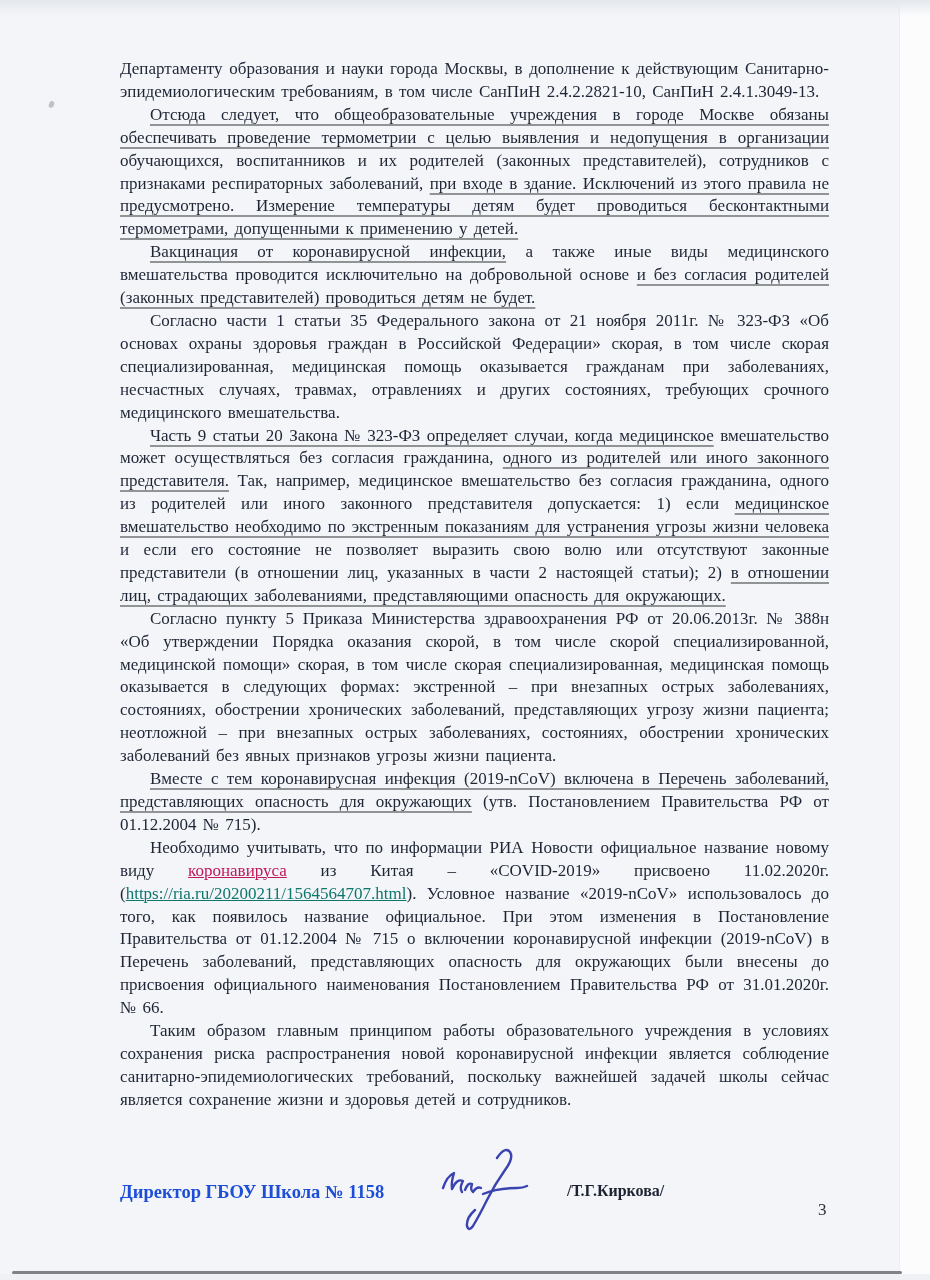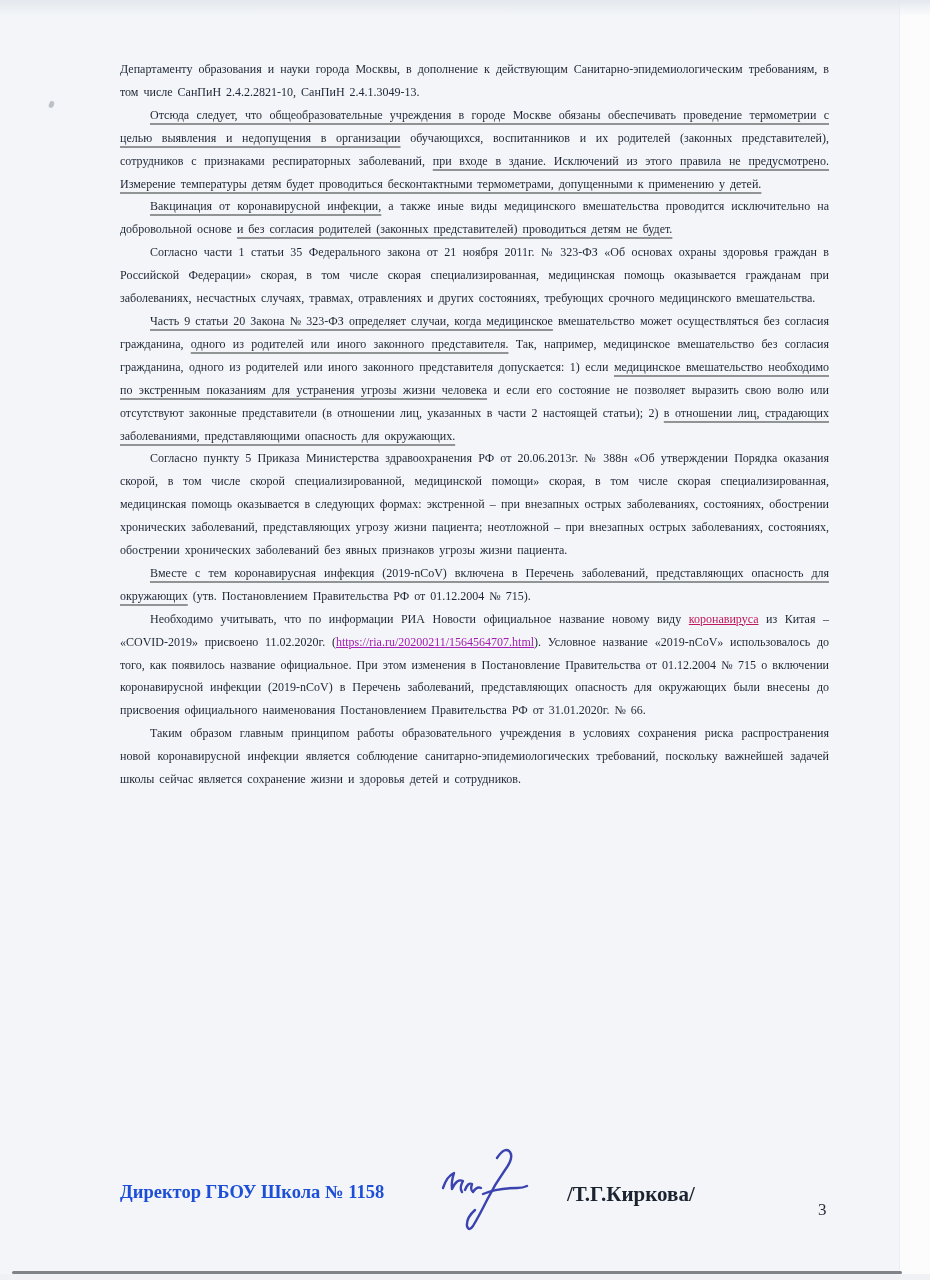--- a/index.html
+++ b/index.html
@@ -32,50 +32,50 @@
   }
   .speck {
     position: absolute; left: 49px; top: 101px; width: 5px; height: 7px;
     background: #9aa0a8; border-radius: 50% 50% 60% 40%; opacity: .6;
     transform: rotate(18deg);
   }
   
   .doc {
     position: absolute; left: 120px; top: 58px; width: 709px;
     color: #1e2535;
-    font-size: 12px;
+    font-size: 17px;
     line-height: 22.9px;
     text-align: justify;
     word-spacing: 2px;
   }
   .para { margin: 0; }
   .para.ind { text-indent: 30px; }
   
   .u {
     text-decoration: underline;
     text-decoration-color: rgba(126,130,132,0.85);
     text-decoration-thickness: 2.4px;
     text-underline-offset: 4px;
     text-decoration-skip-ink: none;
     font-family: Liberation Serif, serif;
   }
   
   a.link { text-decoration: underline; text-decoration-thickness: 1.4px; cursor: pointer; }
   a.link.purple { color: #be185d; }
-  a.link.blue   { color: #a21caf; }
+  a.link.blue   { color: #0f766e; }
   
   .footer { position: absolute; left: 120px; top: 1182px; width: 709px; height: 80px; }
   .director {
     position: absolute; left: 0; top: 0;
     font-weight: bold; font-size: 18.5px; color: #1d4ed8;
     white-space: nowrap;
   }
   .sig-name {
     position: absolute; left: 447px; top: 0;
-    font-weight: bold; font-size: 21px; color: #1c2330;
+    font-weight: bold; font-size: 16px; color: #1c2330;
     white-space: nowrap;
   }
   .signature {
     position: absolute; left: 315px; top: -40px; width: 110px; height: 100px;
   }
   .page-num {
     position: absolute; left: 818px; top: 1200px;
     font-size: 17px; color: #2a2f3a;
   }
 </style>

